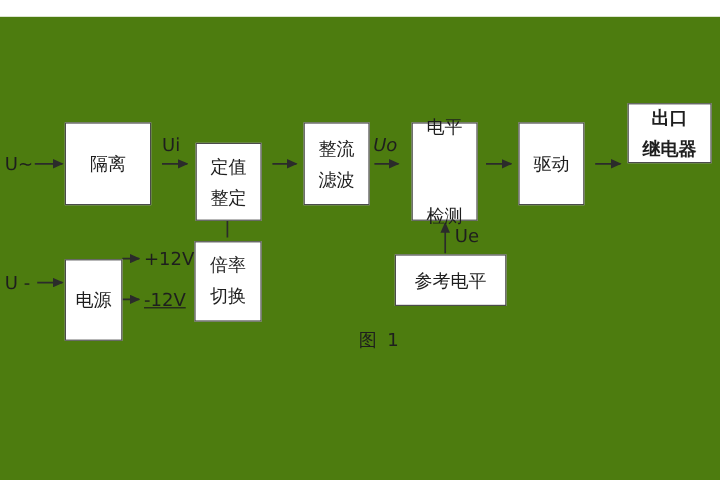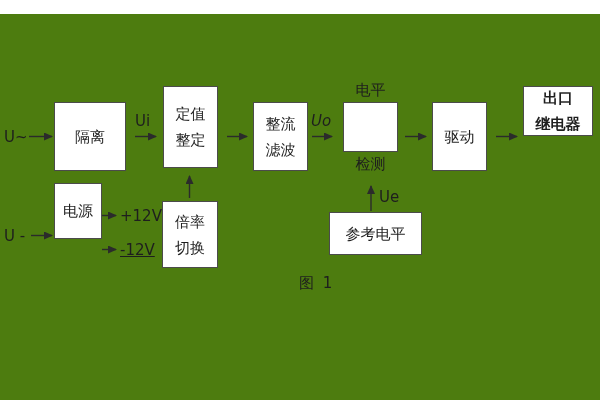--- a/index.html
+++ b/index.html
@@ -40,45 +40,45 @@
     <line x1="371" y1="197" x2="371" y2="172" marker-end="url(#ah)"></line>
     <line x1="31" y1="221.5" x2="52" y2="221.5" marker-end="url(#ah)"></line>
     <line x1="102" y1="201.5" x2="116" y2="201.5" marker-end="url(#ah)"></line>
     <line x1="102" y1="235.5" x2="116" y2="235.5" marker-end="url(#ah)"></line>
   </svg>
 
   <div class="block" style="left:54px;top:88px;width:72px;height:69px;">
     <span>隔离</span>
   </div>
 
-  <div class="block" style="left:163px;top:72px;width:55px;height:82px;">
+  <div class="block" style="left:163px;top:105px;width:55px;height:65px;">
     <span>定值</span>
     <span>整定</span>
   </div>
 
   <div class="block" style="left:253px;top:88px;width:55px;height:69px;">
     <span>整流</span>
     <span>滤波</span>
   </div>
 
-  <div class="block" style="left:343px;top:88px;width:55px;height:50px;gap:48px;">
+  <div class="block" style="left:343px;top:88px;width:55px;height:82px;gap:48px;">
     <span>电平</span>
     <span>检测</span>
   </div>
 
   <div class="block" style="left:432px;top:88px;width:55px;height:69px;">
     <span>驱动</span>
   </div>
 
   <div class="block" style="left:523px;top:72px;width:70px;height:50px;font-weight:bold;">
     <span>出口</span>
     <span>继电器</span>
   </div>
 
-  <div class="block" style="left:54px;top:169px;width:48px;height:56px;">
+  <div class="block" style="left:54px;top:202px;width:48px;height:68px;">
     <span>电源</span>
   </div>
 
   <div class="block" style="left:162px;top:187px;width:56px;height:67px;font-family:Liberation Serif, serif;">
     <span>倍率</span>
     <span>切换</span>
   </div>
 
   <div class="block" style="left:329px;top:198px;width:93px;height:43px;">
     <span>参考电平</span>

